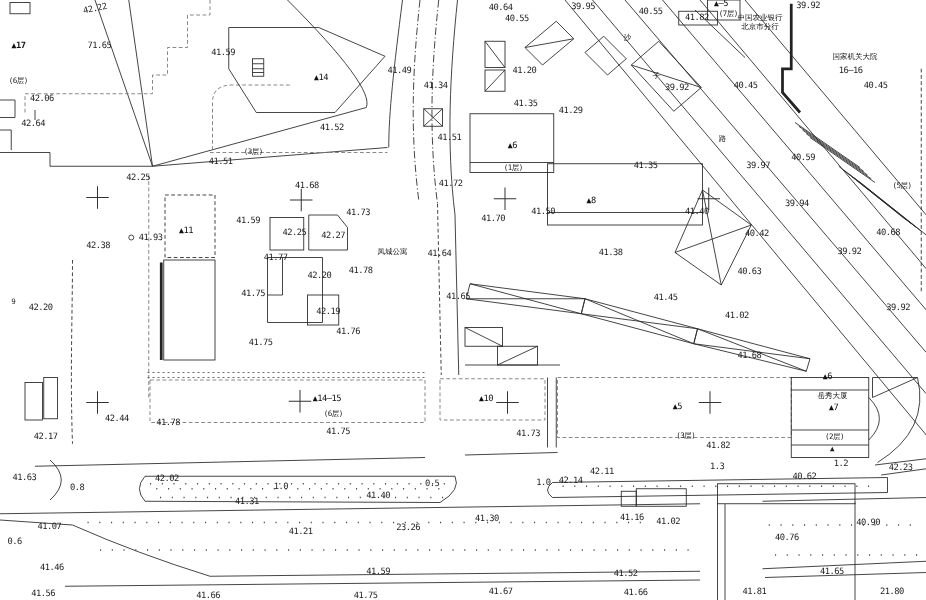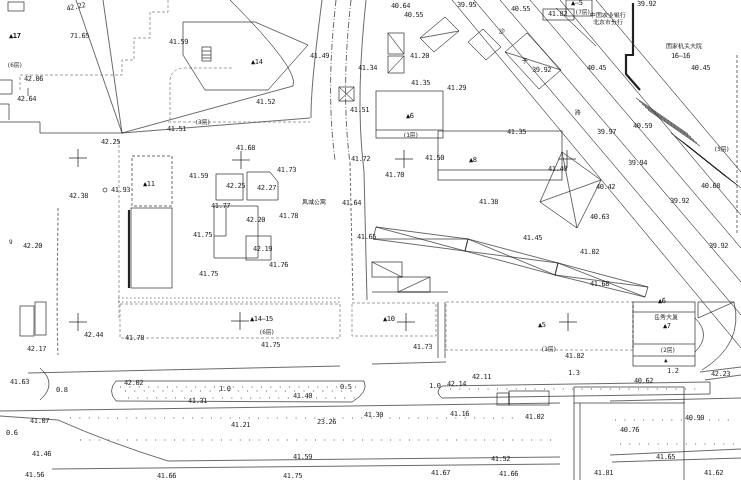--- a/index.html
+++ b/index.html
@@ -209,40 +209,40 @@
       <div class="lbl cjk" style="left: 666px; top: 43px;">国家机关大院</div>
       <div class="lbl" style="left: 671px; top: 53px;">16—16</div>
       <div class="lbl cjk" style="left: 499px; top: 28px;">沙</div>
       <div class="lbl" style="left: 310px; top: 53px;">41.49</div>
       <div class="lbl" style="left: 410px; top: 53px;">41.20</div>
       <div class="lbl floor" style="left: 7px; top: 61px;">(6层)</div>
       <div class="lbl cjk" style="left: 522px; top: 58px;">子</div>
       <div class="lbl" style="left: 532px; top: 67px;">39.92</div>
       <div class="lbl" style="left: 587px; top: 65px;">40.45</div>
       <div class="lbl" style="left: 691px; top: 65px;">40.45</div>
-      <div class="lbl" style="left: 358px; top: 65px;">41.34</div>
+      <div class="lbl" style="left: 339px; top: 65px;">41.34</div>
       <div class="lbl" style="left: 24px; top: 76px;">42.06</div>
       <div class="lbl" style="left: 411px; top: 80px;">41.35</div>
       <div class="lbl" style="left: 447px; top: 85px;">41.29</div>
       <div class="lbl" style="left: 17px; top: 96px;">42.64</div>
       <div class="lbl" style="left: 256px; top: 99px;">41.52</div>
       <div class="lbl" style="left: 350px; top: 107px;">41.51</div>
       <div class="lbl cjk" style="left: 575px; top: 109px;">路</div>
       <div class="lbl bld" style="left: 406px; top: 113px;">▲6</div>
       <div class="lbl floor" style="left: 195px; top: 118px;">(3层)</div>
       <div class="lbl" style="left: 633px; top: 123px;">40.59</div>
       <div class="lbl" style="left: 597px; top: 129px;">39.97</div>
       <div class="lbl" style="left: 167px; top: 126px;">41.51</div>
       <div class="lbl" style="left: 507px; top: 129px;">41.35</div>
       <div class="lbl floor" style="left: 403px; top: 131px;">(1层)</div>
       <div class="lbl" style="left: 101px; top: 139px;">42.25</div>
       <div class="lbl" style="left: 236px; top: 145px;">41.68</div>
-      <div class="lbl" style="left: 351px; top: 144px; margin-top: 12px;">41.72</div>
+      <div class="lbl" style="left: 351px; top: 144px;">41.72</div>
       <div class="lbl floor" style="left: 714px; top: 145px;">(5层)</div>
-      <div class="lbl" style="left: 425px; top: 155px;">41.50</div>
+      <div class="lbl" style="left: 425px; top: 166px;">41.50</div>
       <div class="lbl bld" style="left: 469px; top: 157px;">▲8</div>
       <div class="lbl" style="left: 548px; top: 166px;">41.40</div>
       <div class="lbl" style="left: 628px; top: 160px;">39.94</div>
       <div class="lbl" style="left: 277px; top: 167px;">41.73</div>
       <div class="lbl" style="left: 189px; top: 173px;">41.59</div>
       <div class="lbl" style="left: 385px; top: 172px;">41.70</div>
       <div class="lbl" style="left: 226px; top: 183px;">42.25</div>
       <div class="lbl" style="left: 257px; top: 185px;">42.27</div>
       <div class="lbl bld" style="left: 143px; top: 181px;">▲11</div>
       <div class="lbl" style="left: 596px; top: 184px;">40.42</div>
@@ -295,30 +295,30 @@
       <div class="lbl w" style="left: 568px; top: 370px;">1.3</div>
       <div class="lbl w" style="left: 667px; top: 368px;">1.2</div>
       <div class="lbl" style="left: 711px; top: 371px;">42.23</div>
       <div class="lbl" style="left: 634px; top: 378px;">40.62</div>
       <div class="lbl" style="left: 188px; top: 398px;">41.31</div>
       <div class="lbl" style="left: 293px; top: 393px;">41.40</div>
       <div class="lbl w" style="left: 6px; top: 430px;">0.6</div>
       <div class="lbl" style="left: 30px; top: 418px;">41.07</div>
       <div class="lbl" style="left: 231px; top: 422px;">41.21</div>
       <div class="lbl" style="left: 317px; top: 419px;">23.26</div>
-      <div class="lbl" style="left: 364px; top: 412px;">41.30</div>
-      <div class="lbl" style="left: 450px; top: 411px;">41.16</div>
+      <div class="lbl" style="left: 380px; top: 412px;">41.30</div>
+      <div class="lbl" style="left: 496px; top: 411px;">41.16</div>
       <div class="lbl" style="left: 525px; top: 414px;">41.02</div>
       <div class="lbl" style="left: 685px; top: 415px;">40.90</div>
       <div class="lbl" style="left: 620px; top: 427px;">40.76</div>
       <div class="lbl" style="left: 32px; top: 451px;">41.46</div>
       <div class="lbl" style="left: 293px; top: 454px;">41.59</div>
       <div class="lbl" style="left: 491px; top: 456px;">41.52</div>
       <div class="lbl" style="left: 656px; top: 454px;">41.65</div>
       <div class="lbl" style="left: 25px; top: 472px;">41.56</div>
       <div class="lbl" style="left: 157px; top: 473px;">41.66</div>
       <div class="lbl" style="left: 283px; top: 473px;">41.75</div>
-      <div class="lbl" style="left: 391px; top: 470px; margin-left: 40px;">41.67</div>
+      <div class="lbl" style="left: 391px; top: 470px;">41.67</div>
       <div class="lbl" style="left: 499px; top: 471px;">41.66</div>
       <div class="lbl" style="left: 594px; top: 470px;">41.81</div>
-      <div class="lbl" style="left: 704px; top: 470px;">41.62</div>
+      <div class="lbl" style="left: 704px; top: 470px;">21.80</div>
     </div>
 </div>
 
 </body></html>

